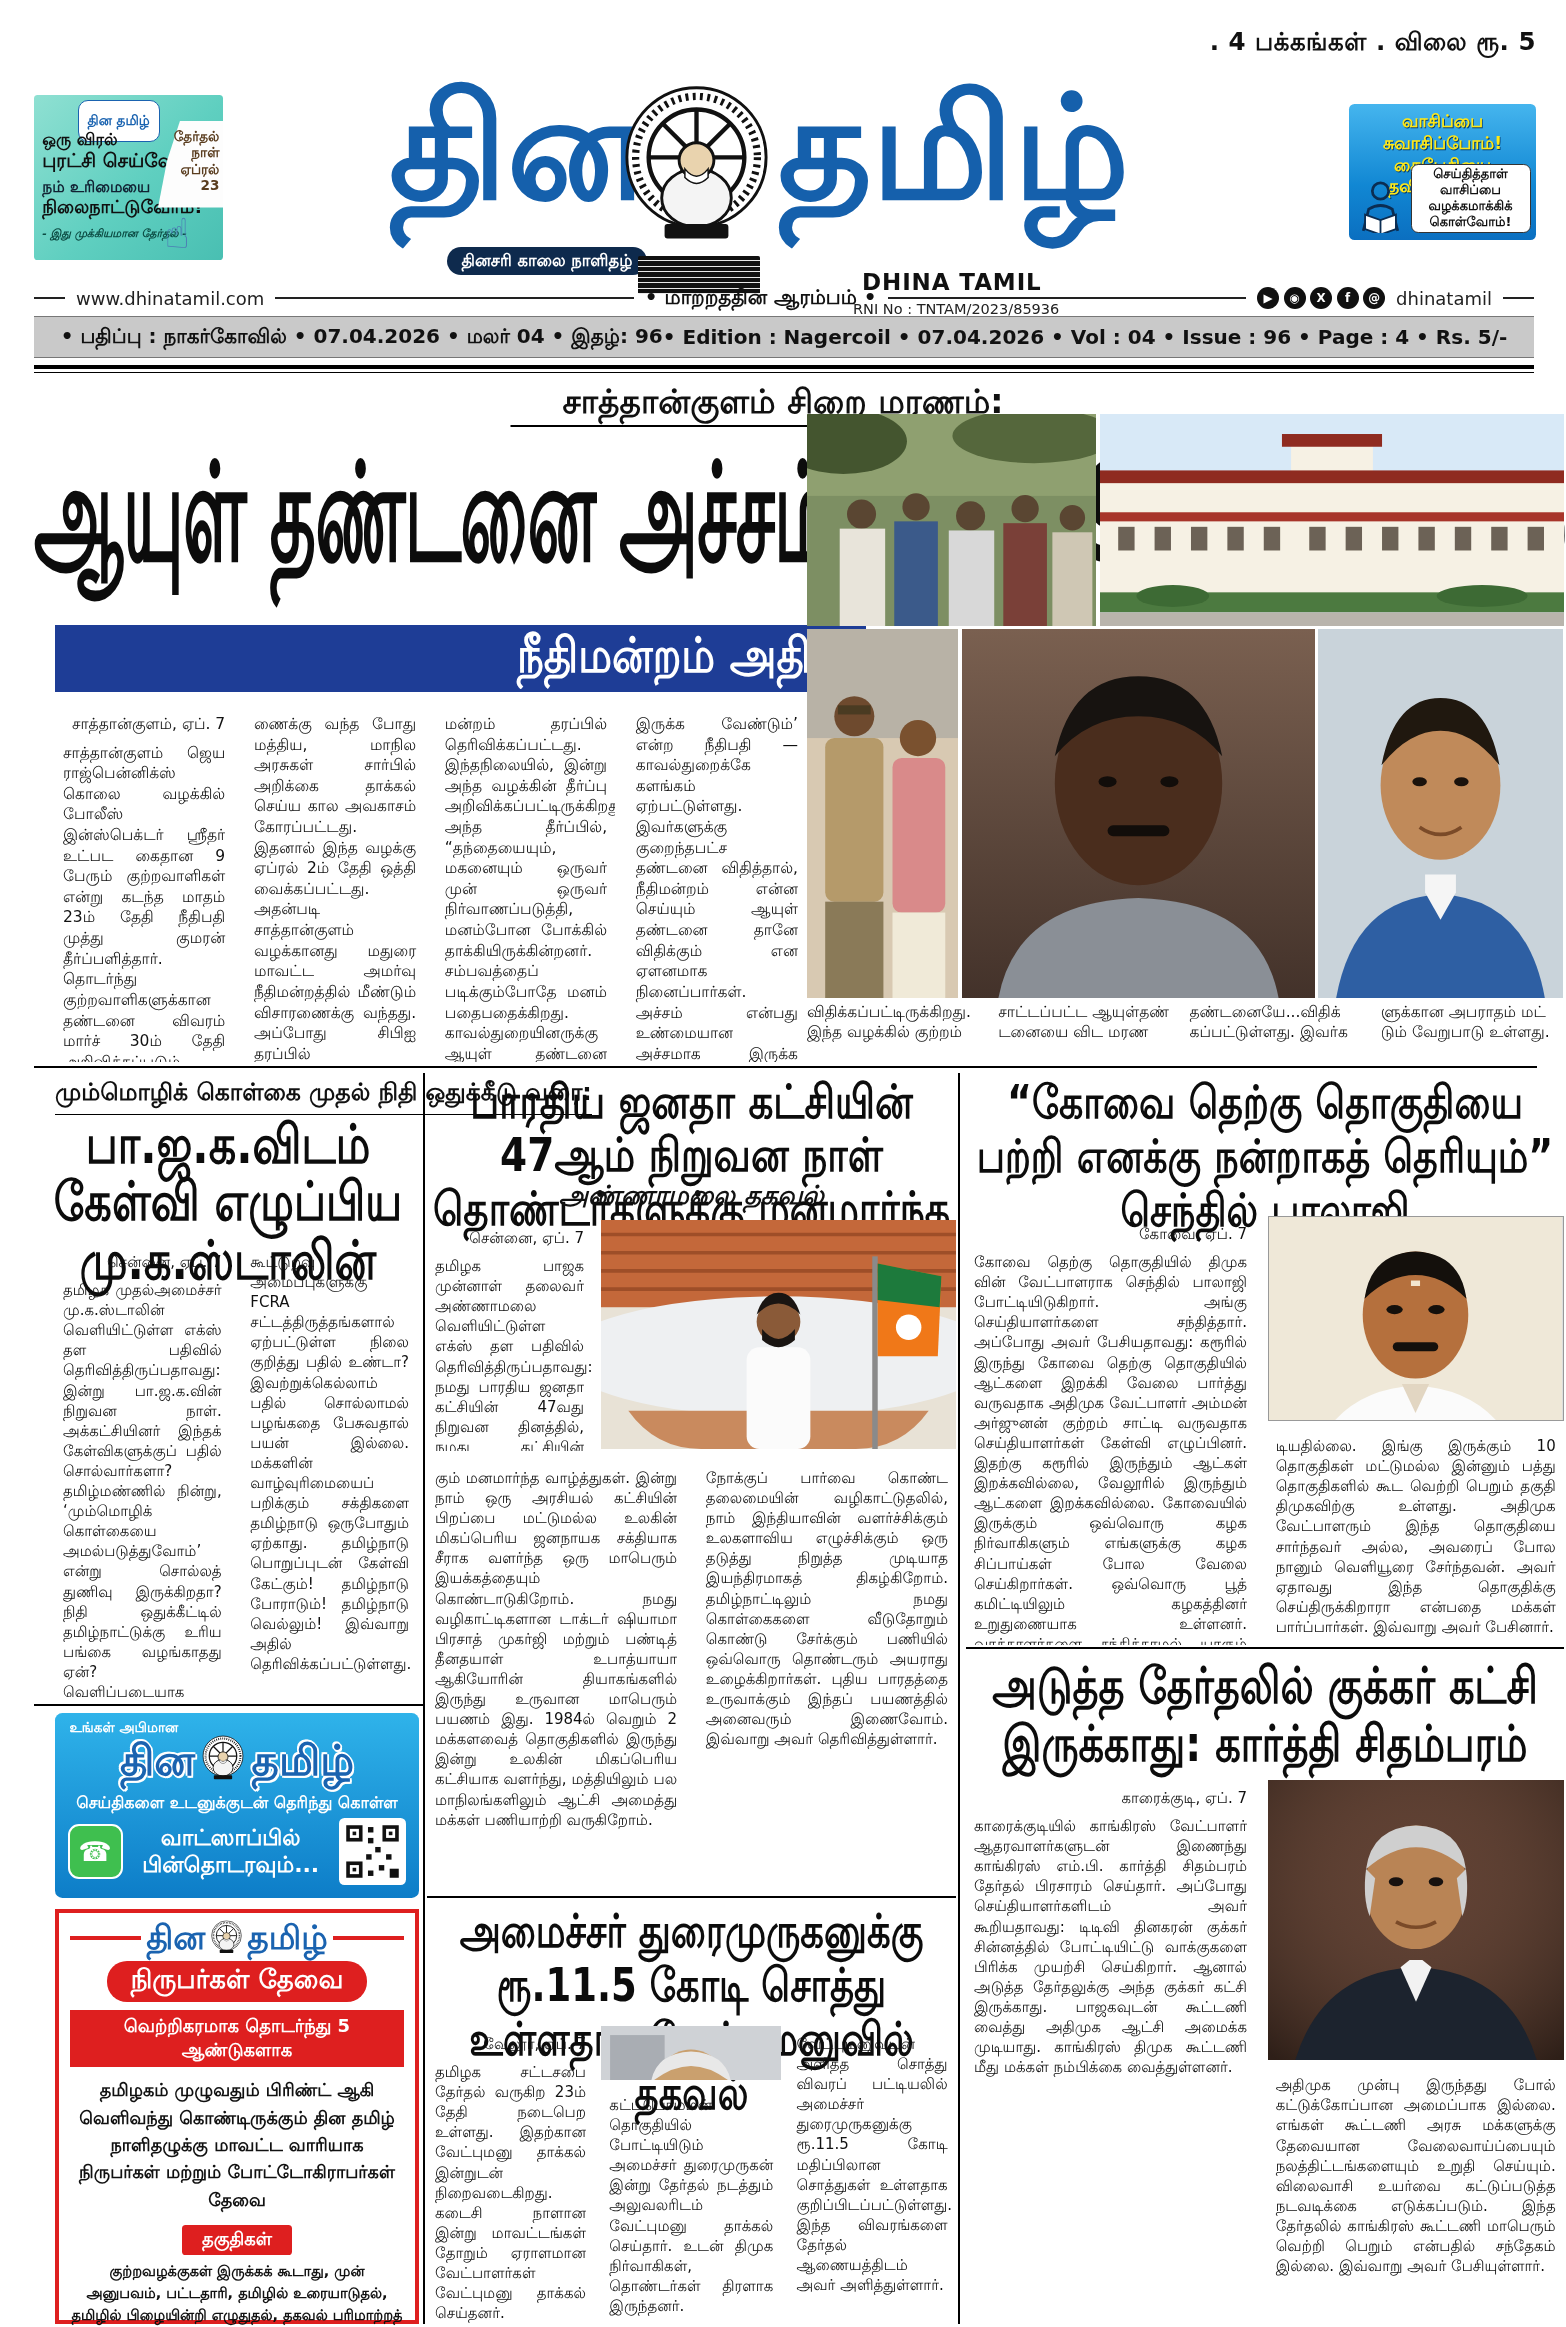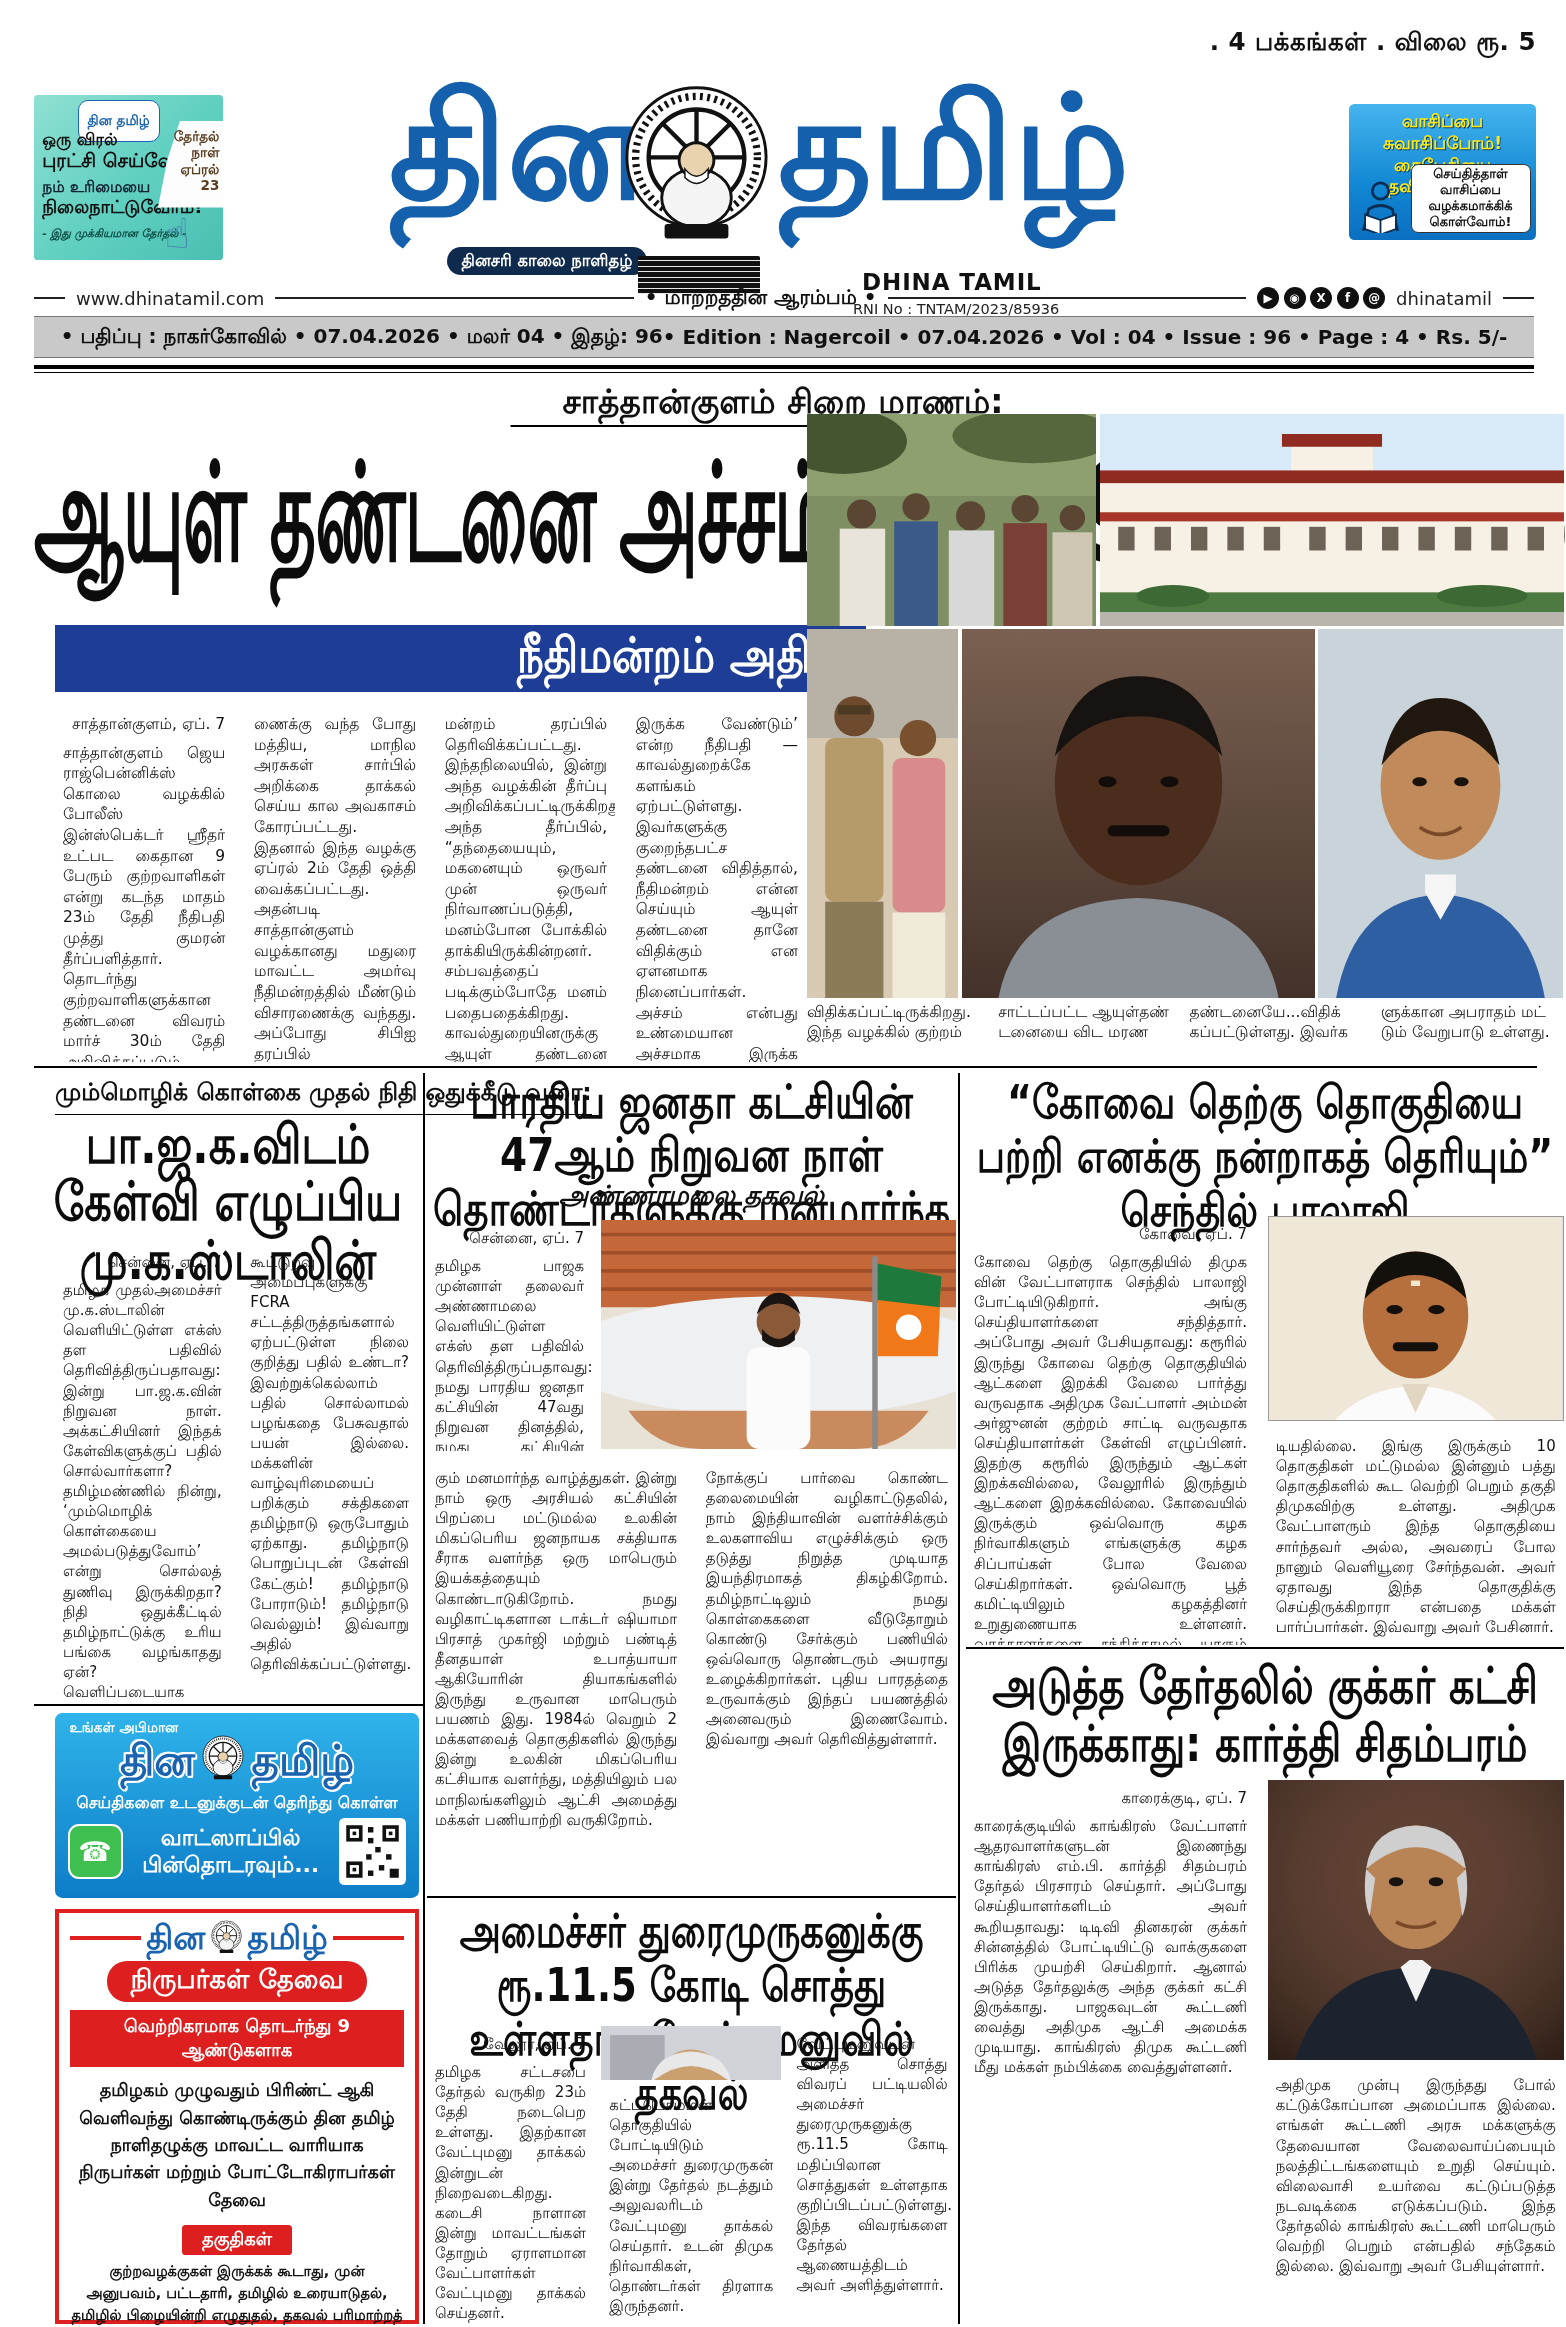--- a/index.html
+++ b/index.html
@@ -521,21 +521,21 @@
     <div class="rec-logo">
       <div class="rl"></div>
       <span class="t">தின</span>
       <svg width="31" height="35" viewBox="0 0 34 38">
           <use href="#emblem"></use>
         </svg>
       <span class="t">தமிழ்</span>
       <div class="rl"></div>
     </div>
     <div><span class="rec-title">நிருபர்கள் தேவை</span></div>
-    <div class="rec-strip">வெற்றிகரமாக தொடர்ந்து 9 ஆண்டுகளாக</div>
+    <div class="rec-strip">வெற்றிகரமாக தொடர்ந்து 5 ஆண்டுகளாக</div>
     <div class="rec-body">தமிழகம் முழுவதும் பிரிண்ட் ஆகி வெளிவந்து கொண்டிருக்கும் தின தமிழ் நாளிதழுக்கு மாவட்ட வாரியாக நிருபர்கள் மற்றும் போட்டோகிராபர்கள் தேவை</div>
     <div><span class="rec-qual">தகுதிகள்</span></div>
     <div class="rec-qtext">குற்றவழக்குகள் இருக்கக் கூடாது, முன் அனுபவம், பட்டதாரி, தமிழில் உரையாடுதல், தமிழில் பிழையின்றி எழுதுதல், தகவல் பரிமாற்றத் திறன்</div>
 
   </div>
 
 </div>
 
 
 </body></html>

